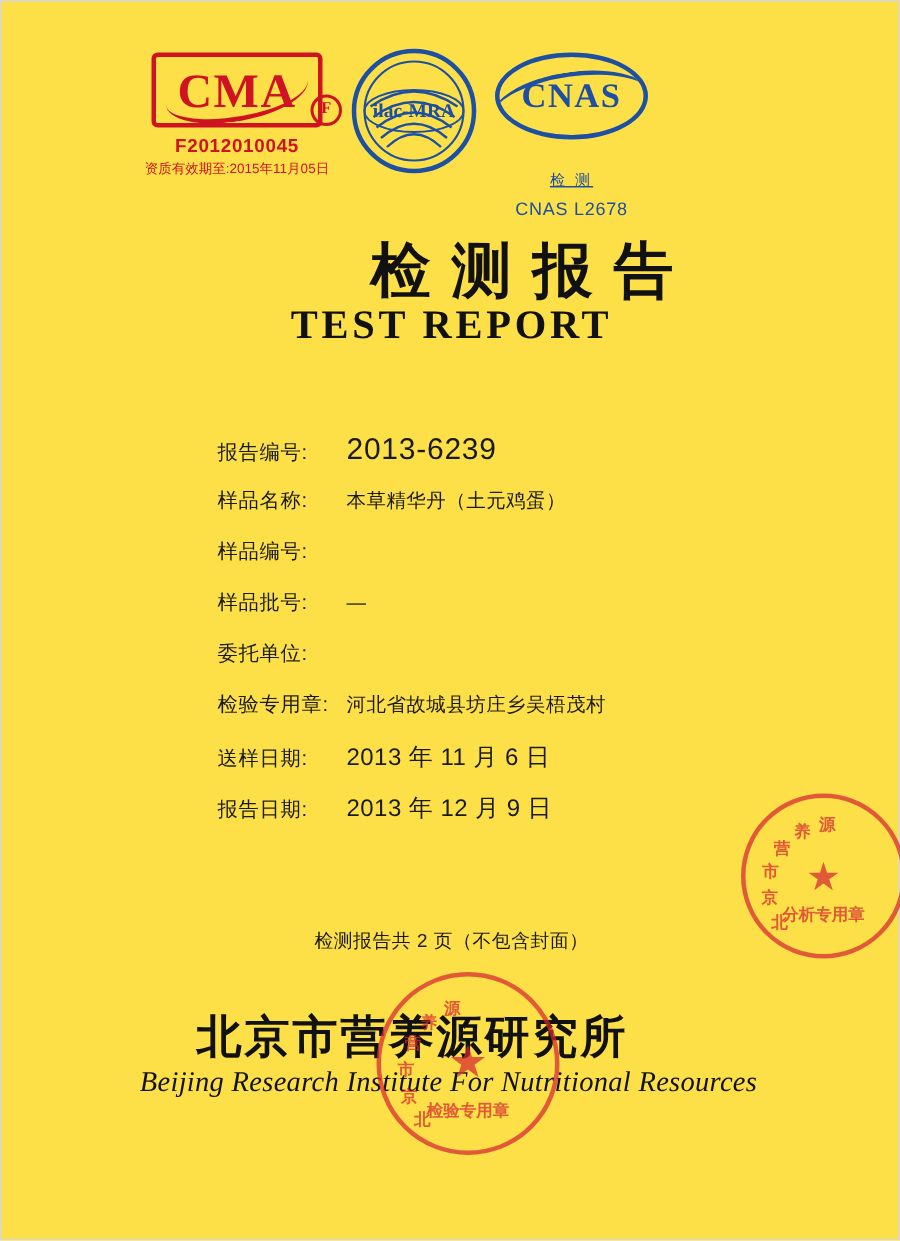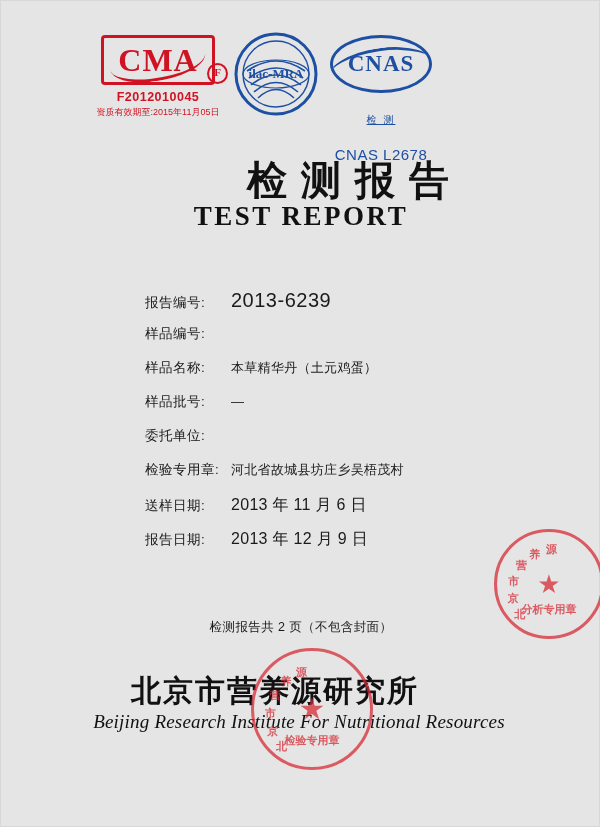--- a/index.html
+++ b/index.html
@@ -15,21 +15,21 @@
     position: relative;
     overflow: hidden;
   }
   .page {
     position: absolute;
     top: 0; left: 0;
     width: 600px;
     height: 827px;
     border: 1px solid #d8d8d8;
     box-sizing: border-box;
-    background: #e5e5e5;
+    background: #fde047;
   }
 
   
   .logo-row {
     position: absolute;
     top: 26px;
     left: 0;
     width: 600px;
     height: 110px;
   }
@@ -154,22 +154,22 @@
   }
   .cnas-cn {
     color: #1d4fa3;
     font-size: 10px;
     margin-top: 20px;
     letter-spacing: 2px;
     text-decoration: underline;
   }
   .cnas-id {
     color: #1d4fa3;
-    font-size: 15px;
-    margin-top: 19px;
+    font-size: 12px;
+    margin-top: 5px;
     letter-spacing: 0.5px;
     font-family: "Liberation Sans", sans-serif;
   }
 
   
   .title-cn {
     position: absolute;
     top: 152px;
     left: 0;
     width: 600px;
@@ -373,26 +373,26 @@
 
   <div class="title-cn">检测报告</div>
   <div class="title-en">TEST REPORT</div>
 
   <div class="info">
     <div class="info-row big">
       <div class="info-label">报告编号:</div>
       <div class="info-value">2013-6239</div>
     </div>
     <div class="info-row">
+      <div class="info-label">样品名称:</div>
+      <div class="info-value">本草精华丹（土元鸡蛋）</div>
+    </div>
+    <div class="info-row">
       <div class="info-label">样品编号:</div>
       <div class="info-value"></div>
-    </div>
-    <div class="info-row">
-      <div class="info-label">样品名称:</div>
-      <div class="info-value">本草精华丹（土元鸡蛋）</div>
     </div>
     <div class="info-row dash">
       <div class="info-label">样品批号:</div>
       <div class="info-value">—</div>
     </div>
     <div class="info-row">
       <div class="info-label">委托单位:</div>
     </div>
     <div class="info-row">
       <div class="info-label">检验专用章:</div>

